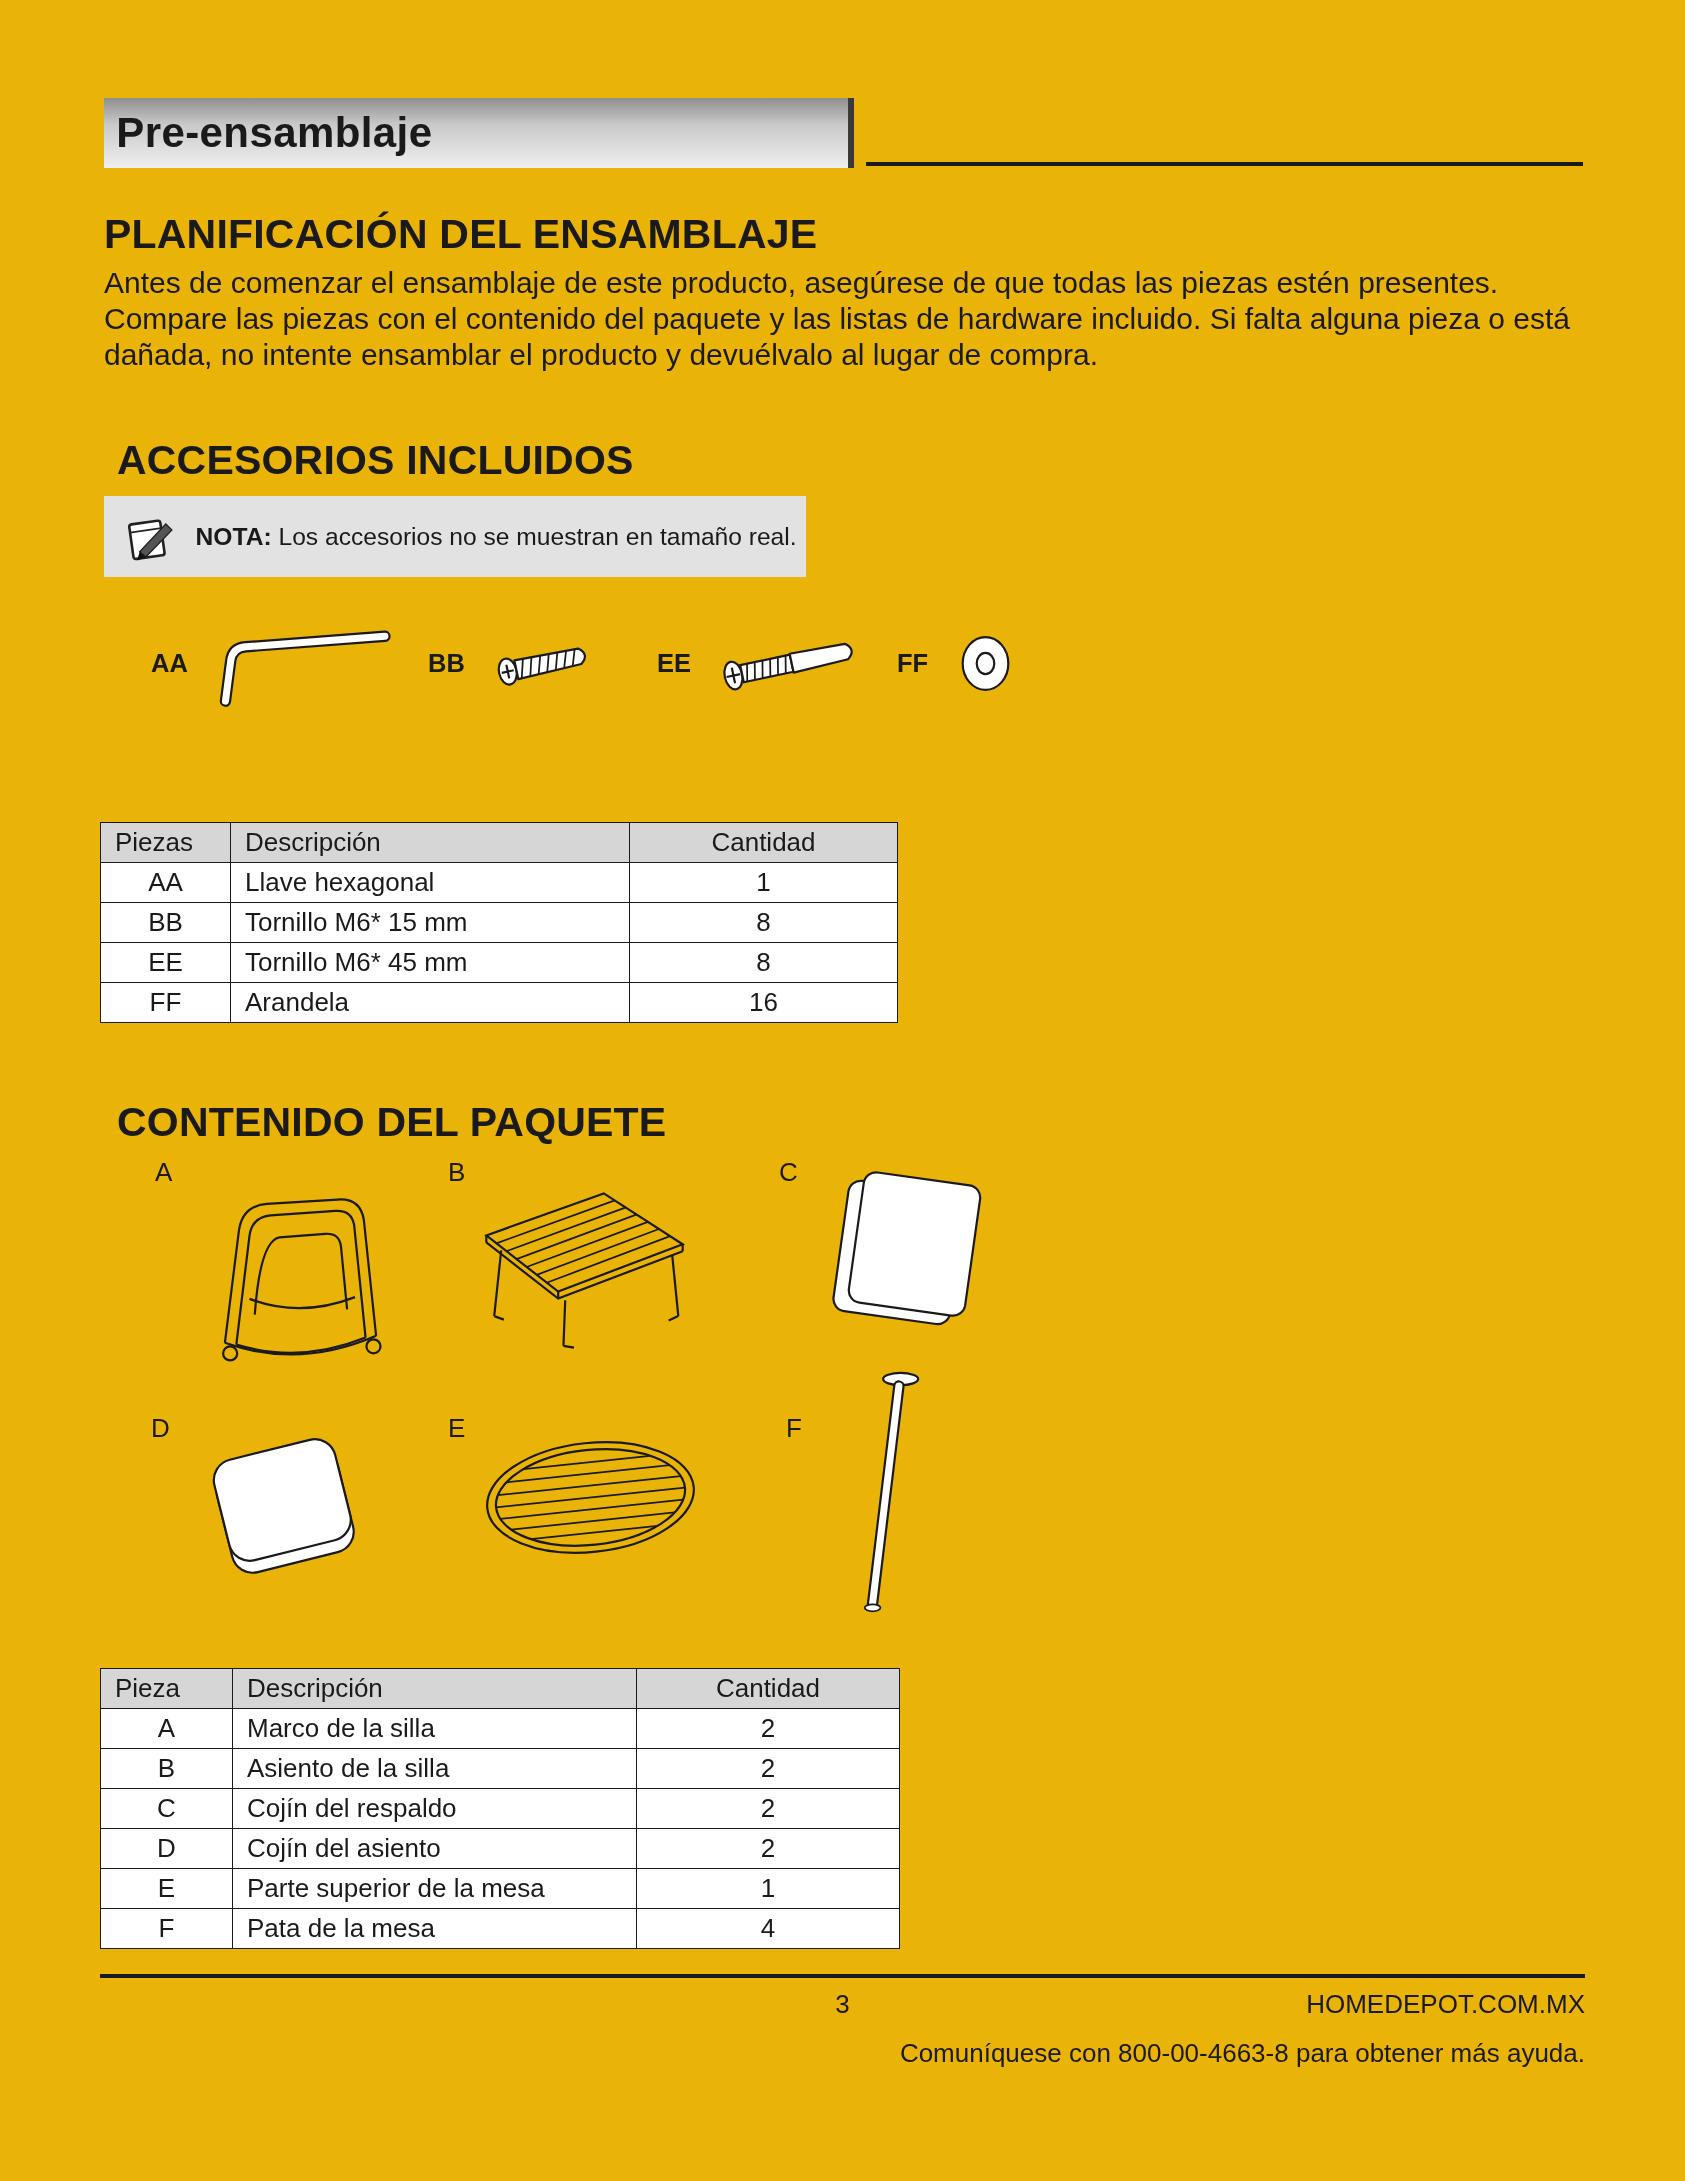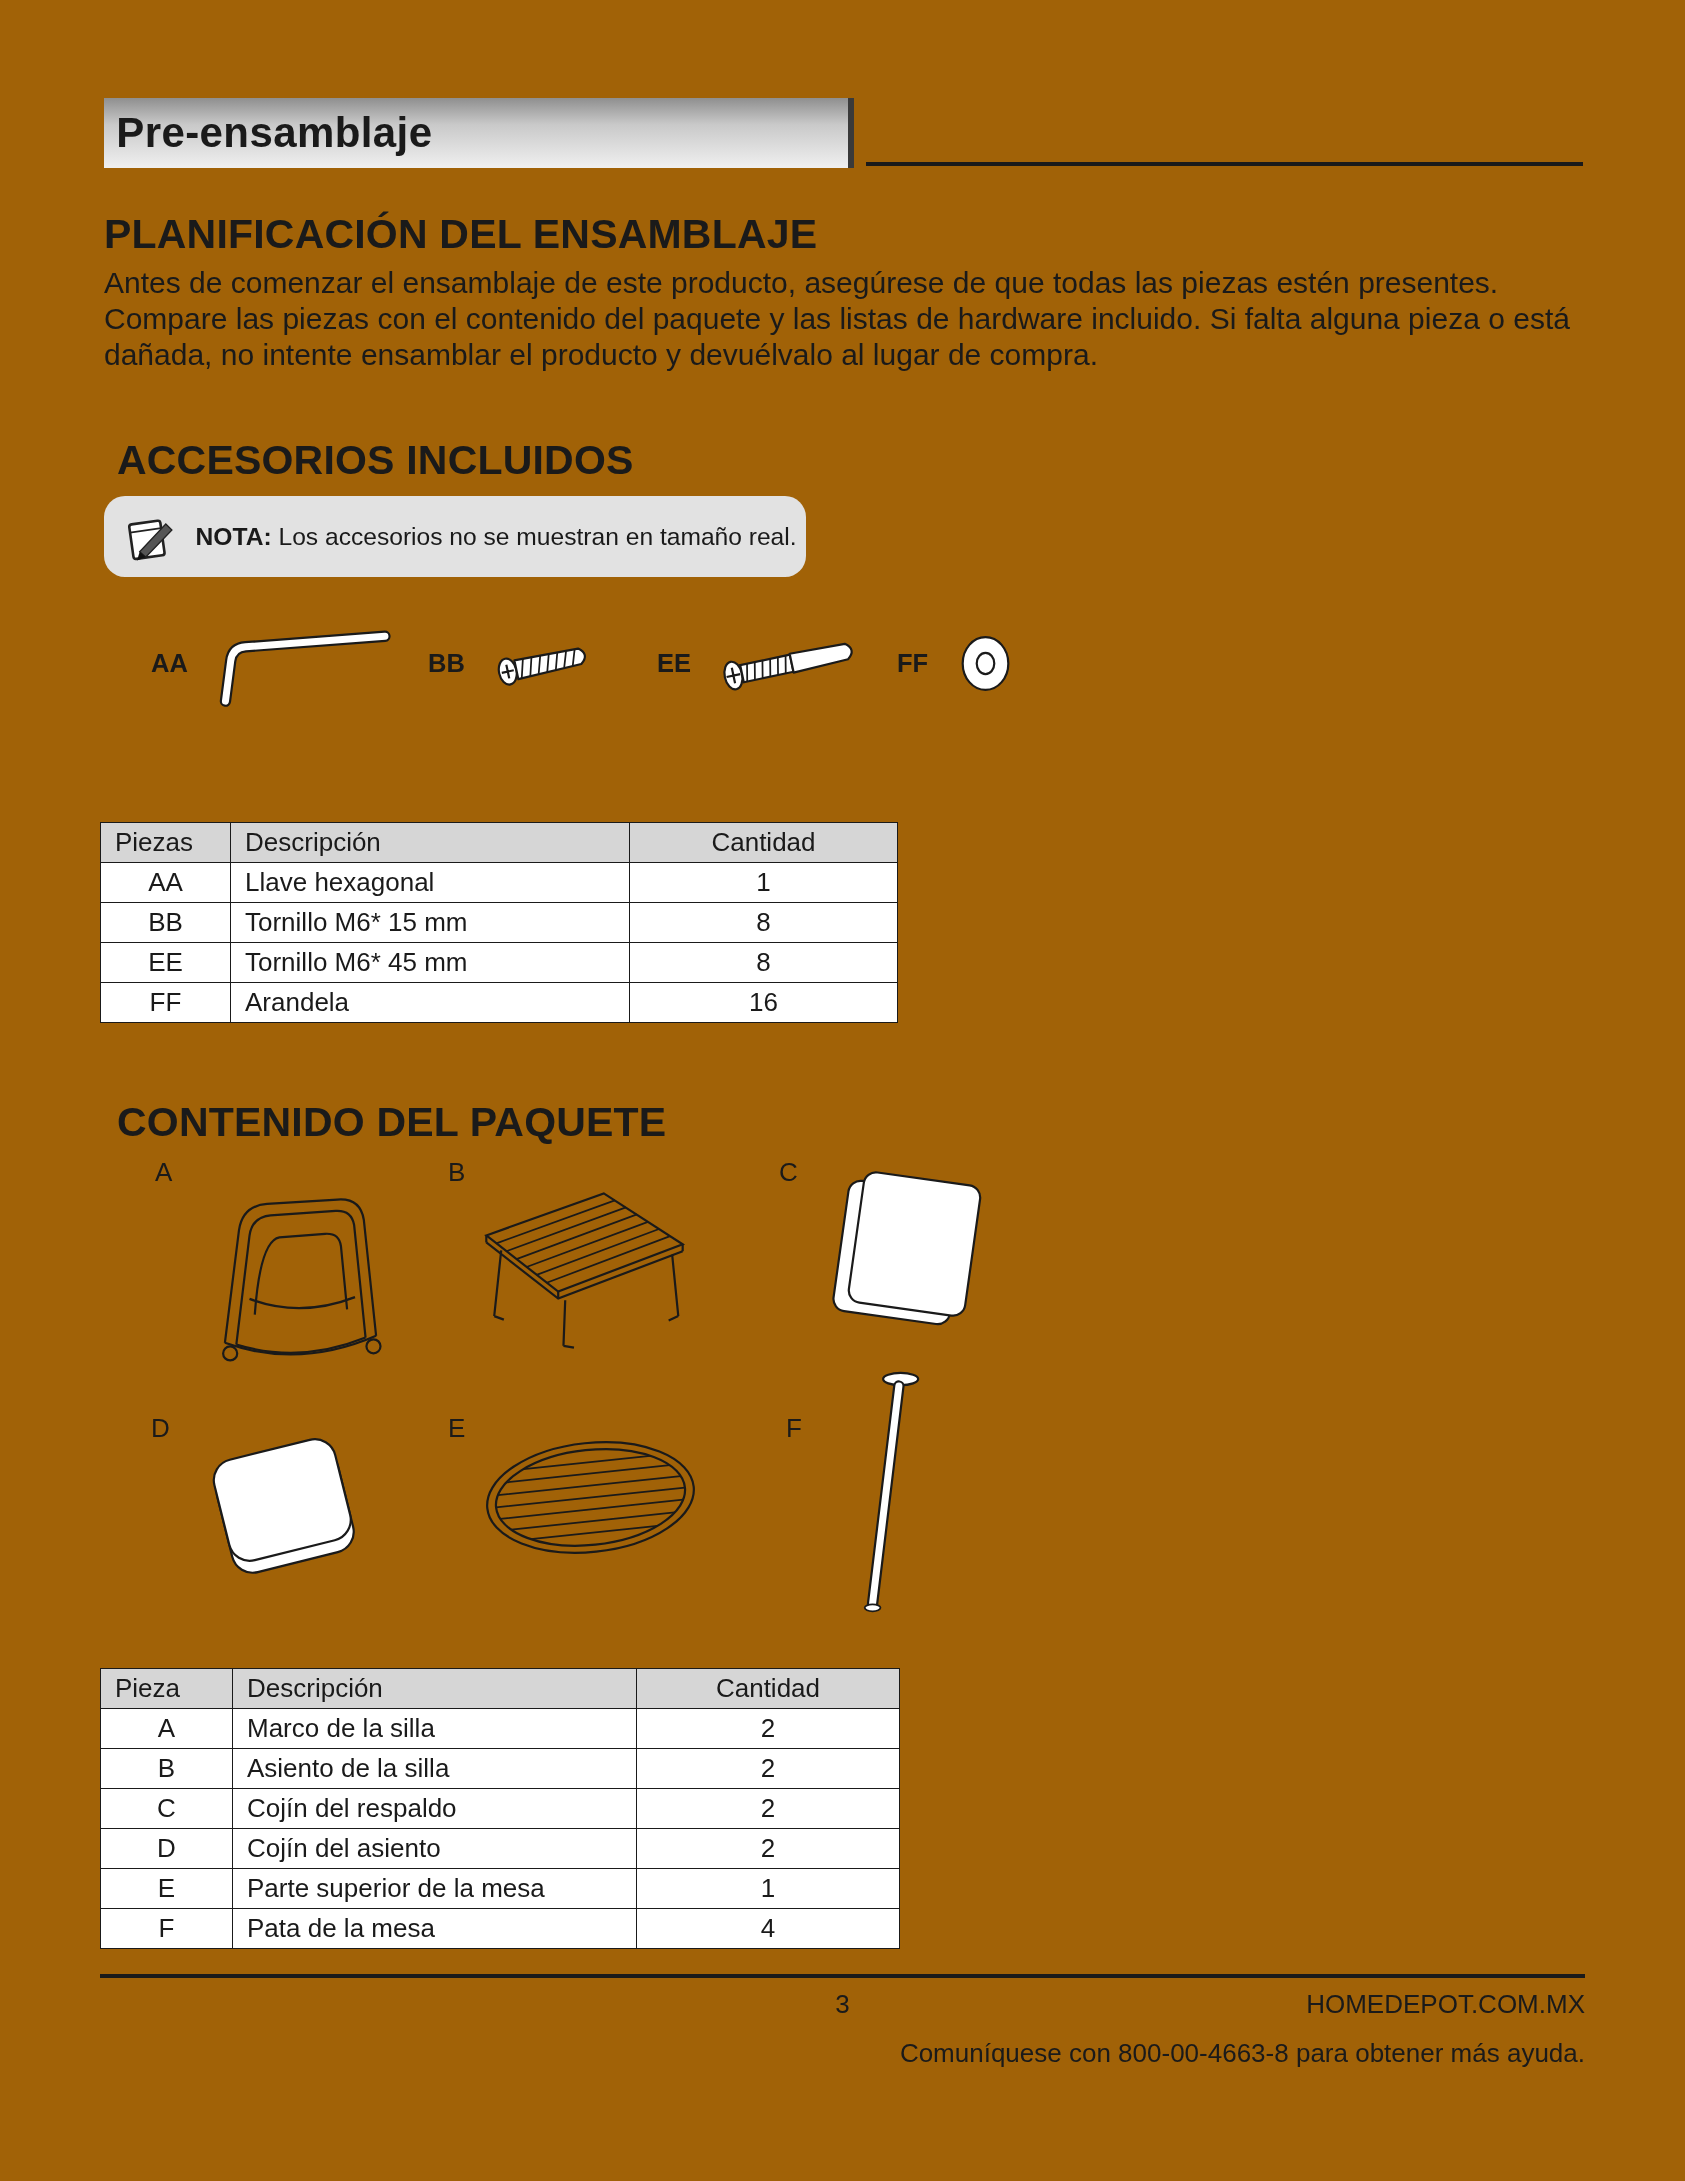--- a/index.html
+++ b/index.html
@@ -1,17 +1,17 @@
 <!DOCTYPE html>
 <html style="font-size:14px"><head>
 <meta charset="utf-8">
 <style>
   html,body { margin:0; padding:0; background:#fff; }
   .page {
-    position:relative; width:1685px; height:2181px; background:#a16207;
+    position:relative; width:1685px; height:2181px; background:#eab308;
     font-family:"Liberation Sans", sans-serif; color:#1a1a1a; overflow:hidden;
   }
   .abs { position:absolute; }
 
   
   .header-wrap { position:absolute; left:104px; top:98px; width:1482px; height:70px; }
   .header-box {
     position:absolute; left:0; top:0; width:744px; height:70px;
     background:linear-gradient(180deg,#8f8f8f 0%, #c9c9c9 38%, #f0f0f0 100%);
     border-right:6.1px solid #3a3a3a;
@@ -19,21 +19,21 @@
   }
   .header-title { font-size:42px; font-weight:bold; padding-left:12.3px; letter-spacing:0.4px; }
   .header-rule { position:absolute; left:762px; right:3.5px; bottom:1.8px; height:4.4px; background:#1a1a1a; }
 
   .h2 { font-size:41px; font-weight:bold; letter-spacing:0.2px; }
   .body-text { font-size:30px; line-height:36px; }
 
   
   .note-box {
     position:absolute; left:104px; top:496px; width:702px; height:81px;
-    background:#e2e2e2; display:flex; align-items:center; gap:16px; padding-left:17.6px; box-sizing:border-box;border-radius:21px;
+    background:#e2e2e2; display:flex; align-items:center; gap:16px; padding-left:17.6px; box-sizing:border-box;
   }
   .note-text { font-size:24.6px; }
   .note-label { font-weight:bold; }
 
   
   .hw-item { position:absolute; display:flex; align-items:center; gap:17.6px; height:98px; }
   .hw-label { font-size:25.5px; font-weight:bold; }
 
   
   .parts-table { border-collapse:collapse; background:#fff; }

